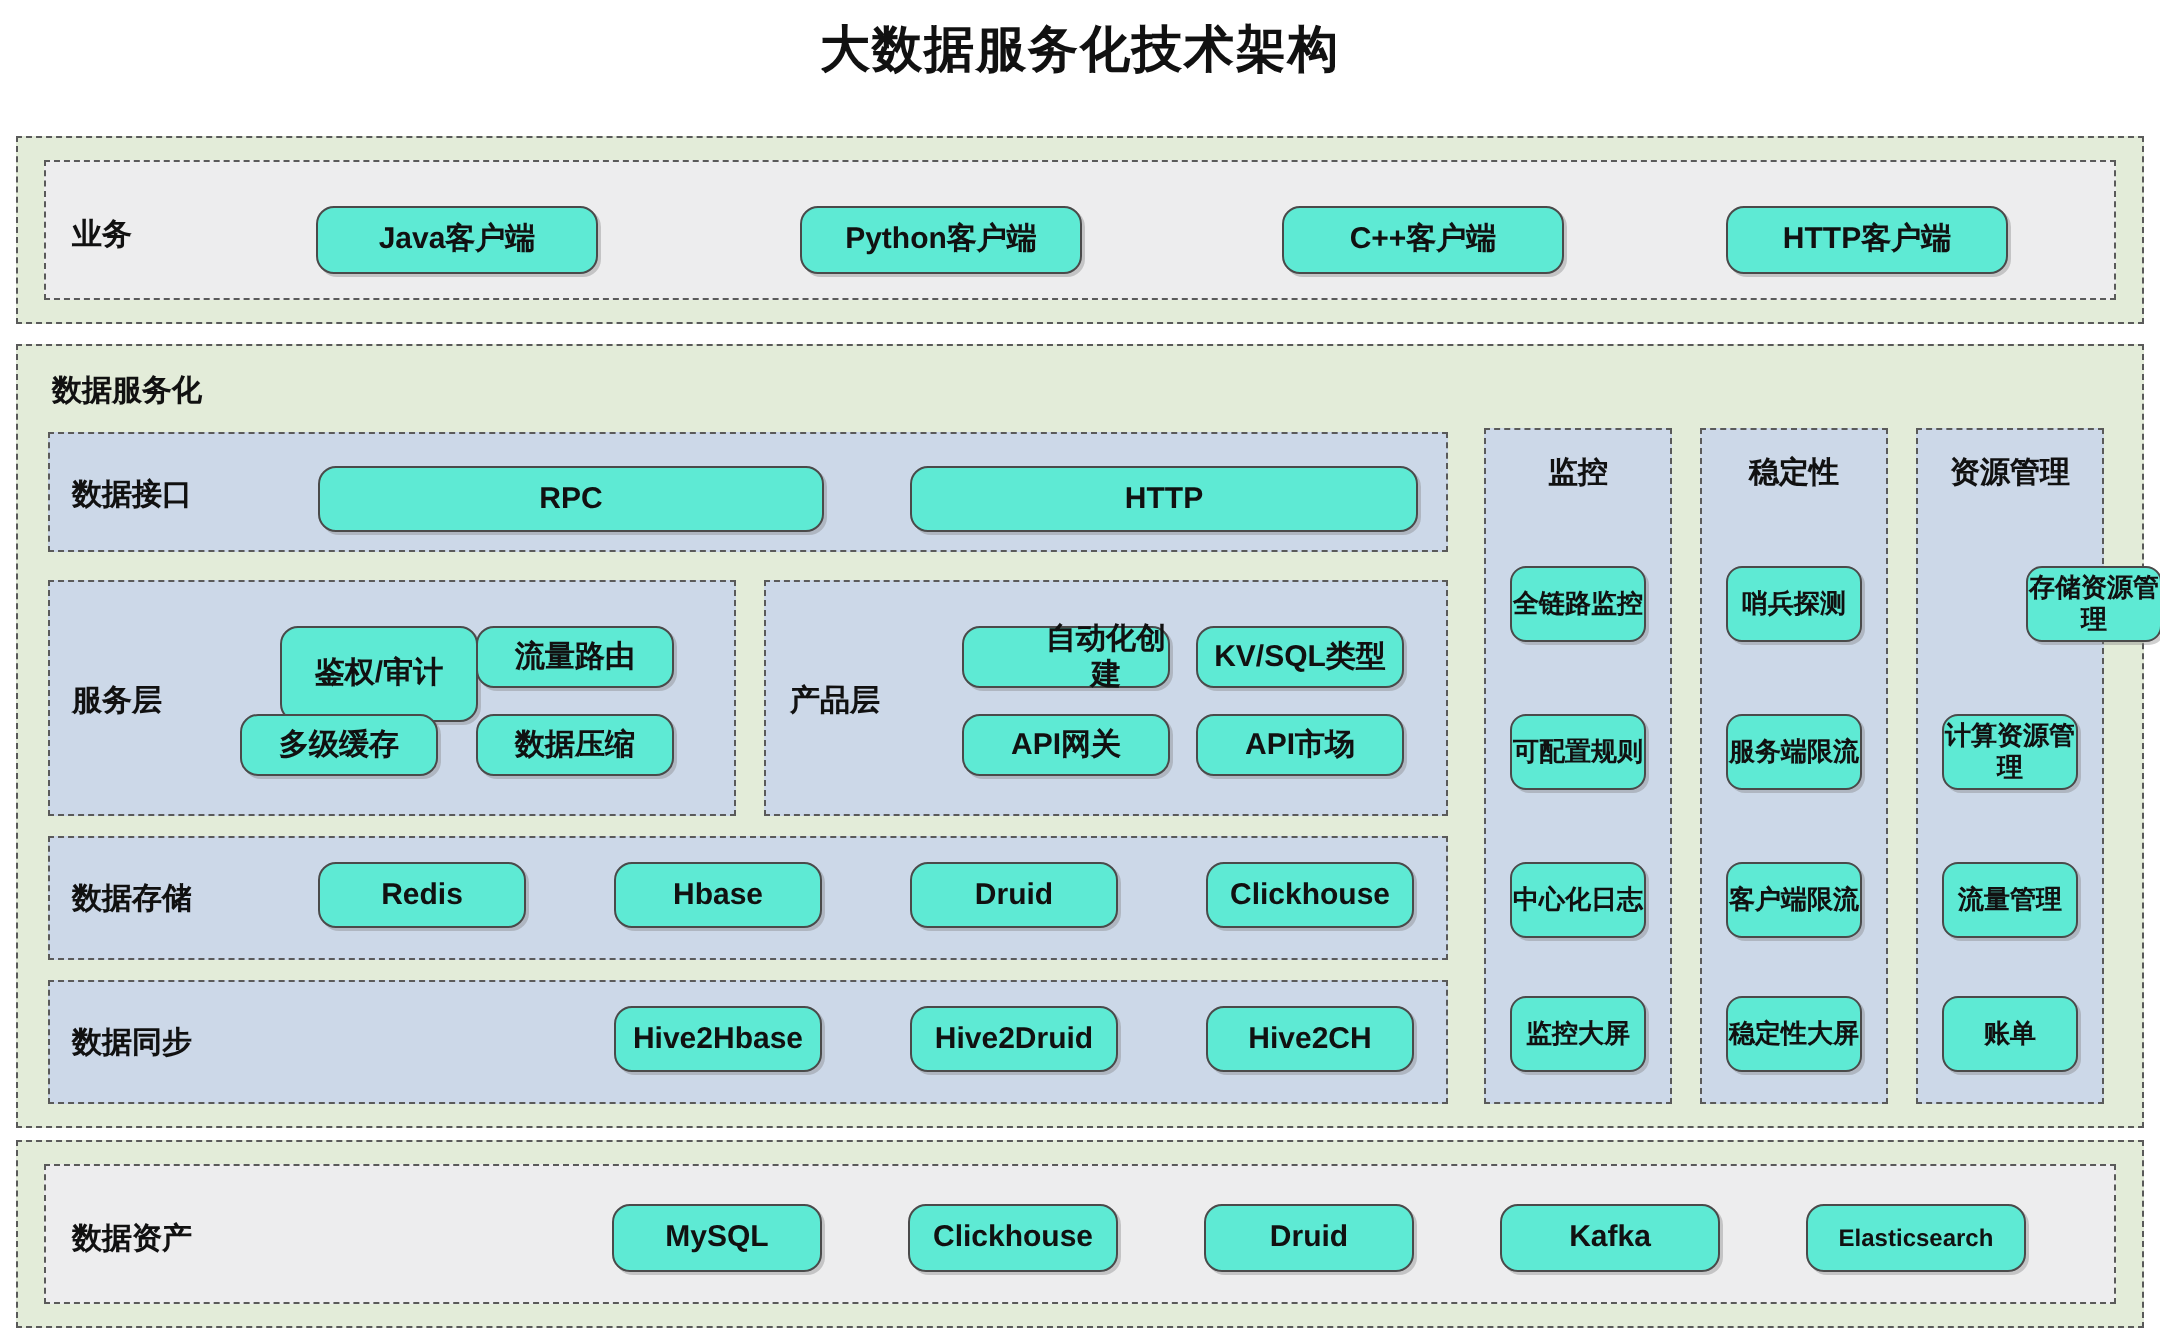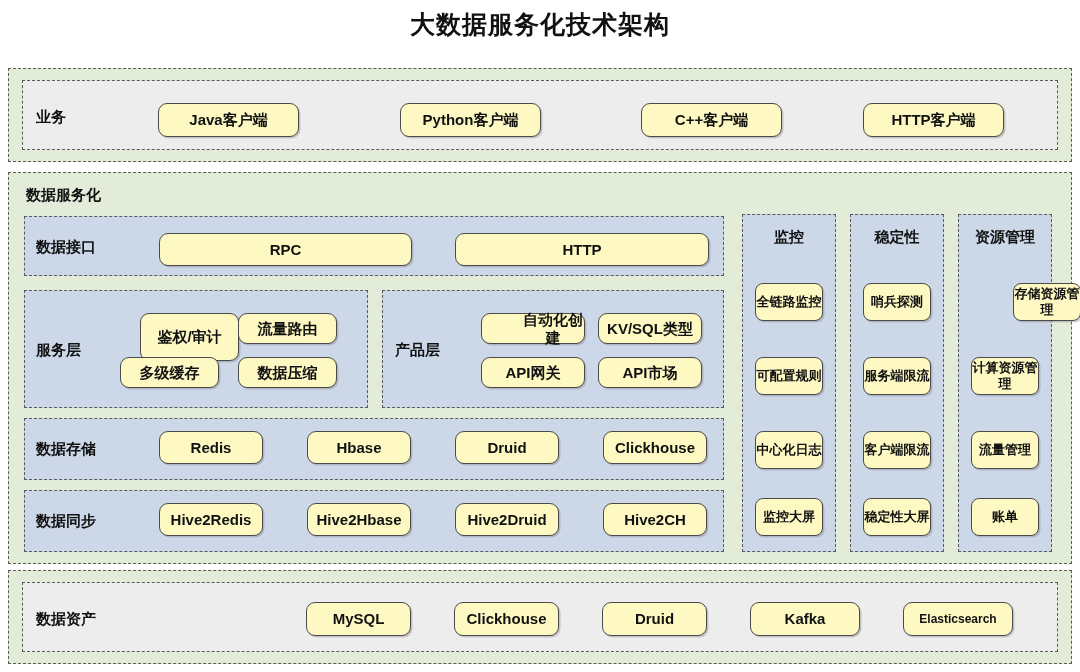--- a/index.html
+++ b/index.html
@@ -96,21 +96,21 @@
     text-align: center;
     font-size: 15px;
     font-weight: bold;
     line-height: 21px;
     color: #111111;
   }
 
   
   .chip {
     position: absolute;
-    background: #fef9c3;
+    background: #5eead4;
     border: 1.4px solid #4a4a4a;
     border-radius: 9px;
     box-sizing: border-box;
     display: flex;
     align-items: center;
     justify-content: center;
     text-align: center;
     font-size: 15px;
     font-weight: bold;
     color: #111111;
@@ -160,21 +160,20 @@
 
   <div class="panel-blue row-storage"></div>
   <div class="row-label" style="left:36px; top:440px;">数据存储</div>
   <div class="chip" style="left:159px; top:431px; width:104px; height:33px;">Redis</div>
   <div class="chip" style="left:307px; top:431px; width:104px; height:33px;">Hbase</div>
   <div class="chip" style="left:455px; top:431px; width:104px; height:33px;">Druid</div>
   <div class="chip" style="left:603px; top:431px; width:104px; height:33px;">Clickhouse</div>
 
   <div class="panel-blue row-sync"></div>
   <div class="row-label" style="left:36px; top:512px;">数据同步</div>
-  <div class="chip" style="left:159px; top:503px; width:104px; height:33px;">Hive2Redis</div>
   <div class="chip" style="left:307px; top:503px; width:104px; height:33px;">Hive2Hbase</div>
   <div class="chip" style="left:455px; top:503px; width:104px; height:33px;">Hive2Druid</div>
   <div class="chip" style="left:603px; top:503px; width:104px; height:33px;">Hive2CH</div>
 
   <div class="panel-blue col-monitor"></div>
   <div class="col-head" style="left:742px; top:226px;">监控</div>
   <div class="chip col" style="left:755px; top:283px; width:68px; height:38px;">全链路监控</div>
   <div class="chip col" style="left:755px; top:357px; width:68px; height:38px;">可配置规则</div>
   <div class="chip col" style="left:755px; top:431px; width:68px; height:38px;">中心化日志</div>
   <div class="chip col" style="left:755px; top:498px; width:68px; height:38px;">监控大屏</div>

